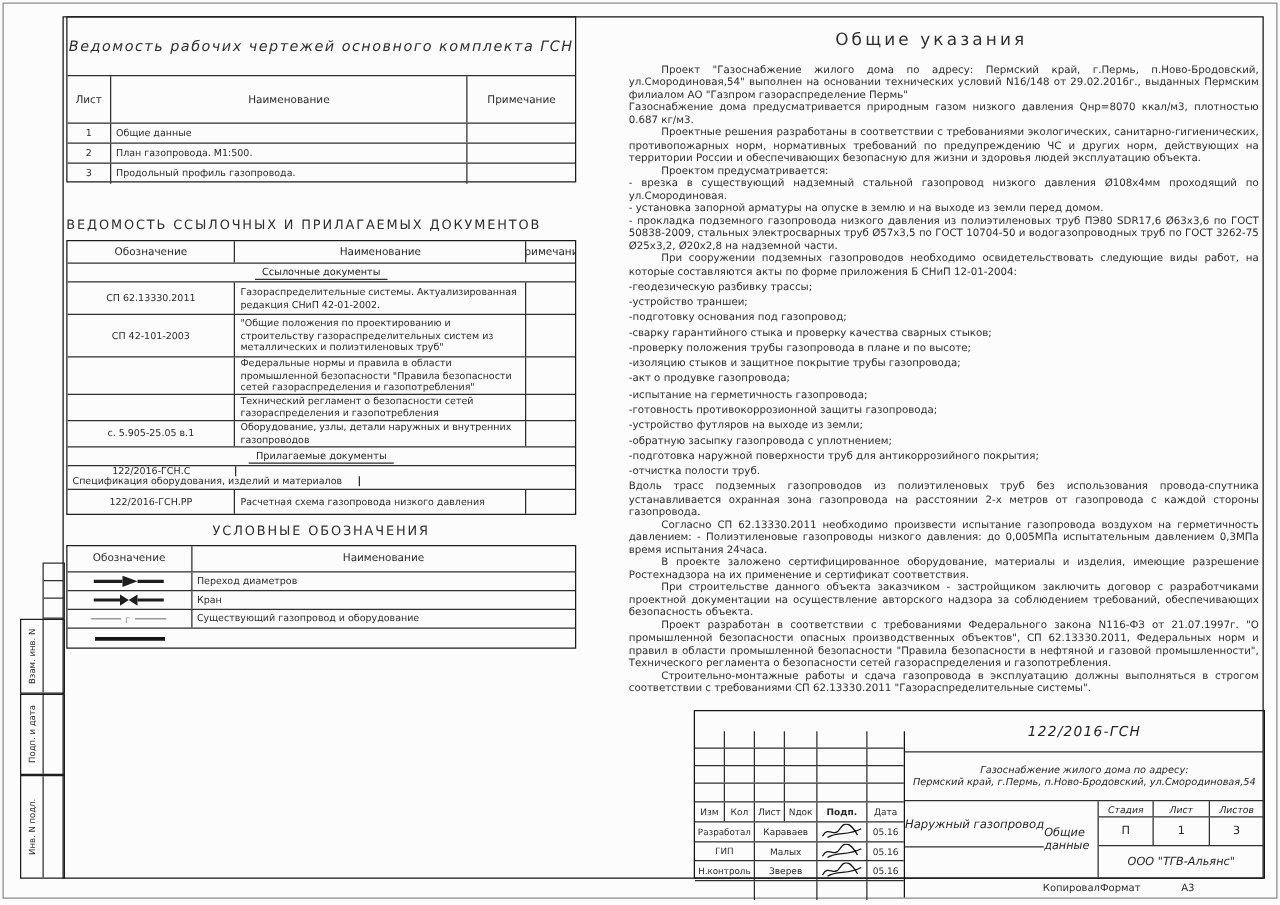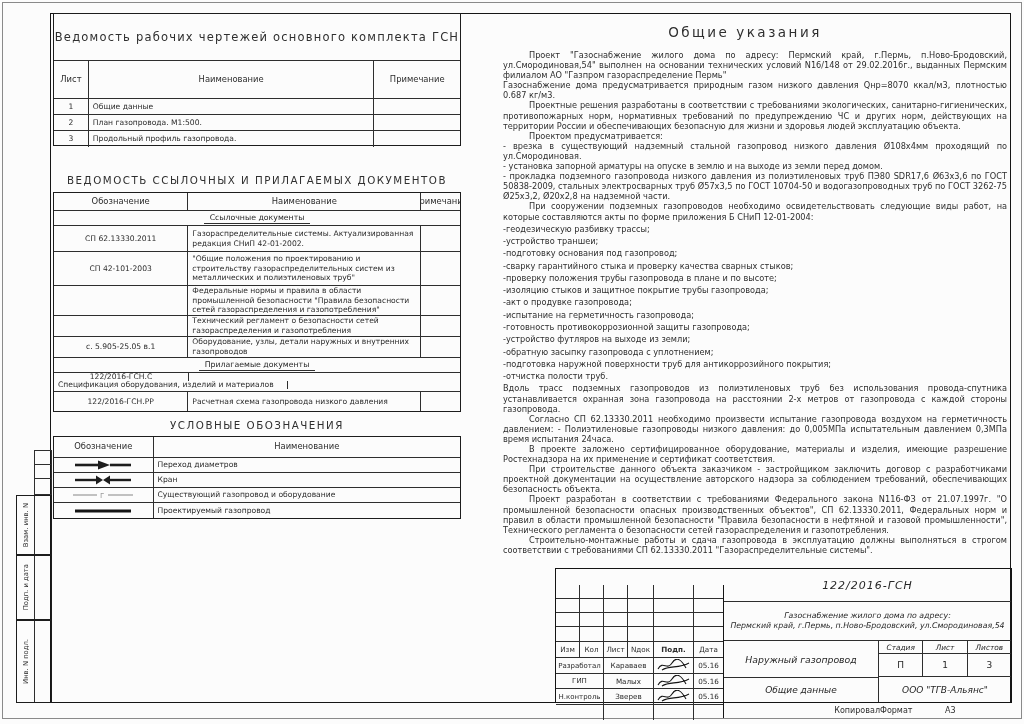--- a/index.html
+++ b/index.html
@@ -16,29 +16,29 @@
   .tcell{box-sizing:border-box;border-right:1px solid #2e2e2e;display:flex;align-items:center;
          padding:1px 4px;font-size:7.6px;line-height:9.6px;color:#2b2b2b;overflow:hidden;}
   .tcell:last-child{border-right:none;}
   .c-center{justify-content:center;text-align:center;}
   .c-left{justify-content:flex-start;text-align:left;}
   .hdr{font-size:8.4px;}
 
   
   .t1{left:53px;top:13px;width:408px;height:133px;}
   .t1-title{height:46px;display:flex;align-items:center;justify-content:center;
-            border-bottom:1px solid #2e2e2e;font-size:11.5px;letter-spacing:1.2px;color:#2f2f2f;}
+            border-bottom:1px solid #2e2e2e;font-size:11.5px;letter-spacing:1.2px;color:#2f2f2f;font-style:italic;}
   .t1 .hrow{height:38px;}
   .t1 .drow{height:16px;}
   .t1 .col-sheet{width:35px;}
   .t1 .col-name{width:287px;}
   .t1 .col-note{width:86px;}
 
   
-  .t2-title{left:53px;top:174px;width:408px;text-align:center;font-size:10.3px;
+  .t2-title{left:53px;top:174px;width:408px;text-align:left;font-size:10.3px;
             letter-spacing:1.5px;color:#2f2f2f;}
   .t2{left:53px;top:192px;width:408px;}
   .t2 .col-code{width:135px;}
   .t2 .col-name{width:234px;}
   .t2 .col-note{width:39px;}
   .t2 .hrow{height:18px;}
   .section-cell{flex:1;display:flex;align-items:center;justify-content:center;}
   .section-cell span{border-bottom:1px solid #2e2e2e;padding:0 6px 1px 6px;font-size:7.8px;}
 
   
@@ -67,21 +67,21 @@
   .tb-cell{border-right:1px solid #2e2e2e;display:flex;align-items:center;justify-content:center;
            font-size:7.2px;color:#2b2b2b;overflow:hidden;}
   .tb-cell:last-child{border-right:none;}
   .tb-right{position:absolute;left:168px;top:0;width:287px;height:100%;}
   .tb-doc{height:33px;display:flex;align-items:center;justify-content:center;
           border-bottom:1px solid #2e2e2e;font-style:italic;font-size:11px;letter-spacing:1px;}
   .tb-object{height:39px;display:flex;flex-direction:column;align-items:center;justify-content:center;
              border-bottom:1px solid #2e2e2e;font-style:italic;font-size:7.8px;line-height:10px;
              white-space:nowrap;}
   .tb-bottom{display:flex;height:61px;}
-  .tb-names{width:155px;border-right:1px solid #2e2e2e;display:flex;flex-direction:column;}
+  .tb-names{width:155px;border-right:1px solid #2e2e2e;display:flex;flex-direction:row;}
   .tb-drawname{height:37px;border-bottom:1px solid #2e2e2e;display:flex;align-items:center;
                justify-content:center;font-style:italic;font-size:9.3px;}
   .tb-sheetname{flex:1;display:flex;align-items:center;justify-content:center;font-style:italic;font-size:9px;}
   .tb-sll{flex:1;display:flex;flex-direction:column;}
   .tb-sll-hdr{display:flex;height:13px;border-bottom:1px solid #2e2e2e;}
   .tb-sll-val{display:flex;height:23px;border-bottom:1px solid #2e2e2e;}
   .tb-slc{flex:1;border-right:1px solid #2e2e2e;display:flex;align-items:center;justify-content:center;
           font-size:7.4px;font-style:italic;}
   .tb-slc:last-child{border-right:none;}
   .tb-slv{font-size:9px;font-style:normal;}
@@ -244,21 +244,20 @@
             </svg>
           </div>
           <div class="tcell c-left col-name">Существующий газопровод и оборудование</div>
         </div>
         <div class="trow drow">
           <div class="tcell c-center col-sym">
             <svg width="64" height="12" viewBox="0 0 64 12">
               <line x1="4" y1="6" x2="60" y2="6" stroke="#141414" stroke-width="3"></line>
             </svg>
           </div>
-          <div class="tcell c-left col-name">Проектируемый газопровод</div>
         </div>
       </div>
   </div>
 
   <div class="abs notes-title">Общие указания</div>
   <div class="abs notes" id="notes-body">
       <p class="note indent">Проект "Газоснабжение жилого дома по адресу: Пермский край, г.Пермь, п.Ново-Бродовский, ул.Смородиновая,54" выполнен на основании технических условий N16/148 от 29.02.2016г., выданных Пермским филиалом АО "Газпром газораспределение Пермь"</p>
       <p class="note flush">Газоснабжение дома предусматривается природным газом низкого давления Qнр=8070 ккал/м3, плотностью 0.687 кг/м3.</p>
       <p class="note indent">Проектные решения разработаны в соответствии с требованиями экологических, санитарно-гигиенических, противопожарных норм, нормативных требований по предупреждению ЧС и других норм, действующих на территории России и обеспечивающих безопасную для жизни и здоровья людей эксплуатацию объекта.</p>
       <p class="note indent">Проектом предусматривается:</p>

